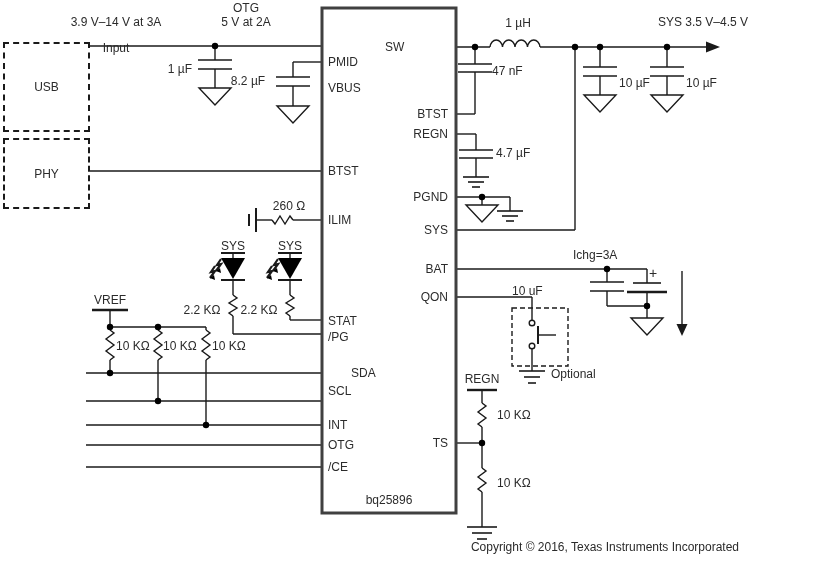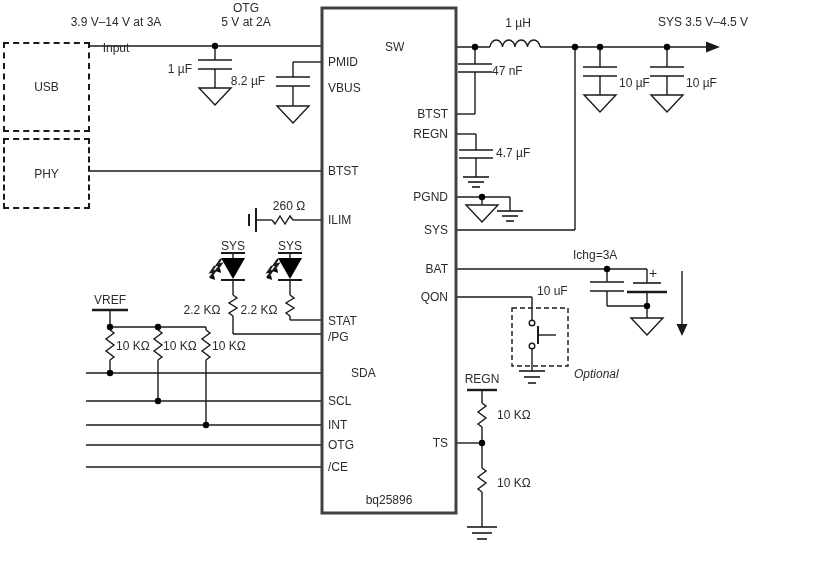--- a/index.html
+++ b/index.html
@@ -316,44 +316,45 @@
   <span class="lbl ctr" style="left:270px;top:239px;width:40px;">SYS</span>
   <span class="lbl rgt" style="left:177px;top:303px;width:50px;">2.2 KΩ</span>
   <span class="lbl rgt" style="left:234px;top:303px;width:50px;">2.2 KΩ</span>
 
   <span class="lbl ctr" style="left:88px;top:293px;width:44px;">VREF</span>
   <span class="lbl" style="left:116px;top:339px;">10 KΩ</span>
   <span class="lbl" style="left:163px;top:339px;">10 KΩ</span>
   <span class="lbl" style="left:212px;top:339px;">10 KΩ</span>
 
   <span class="lbl" style="left:573px;top:248px;">Ichg=3A</span>
-  <span class="lbl" style="left:537px;top:284px;">10 uF</span>
+  <span class="lbl" style="left:512px;top:284px;">10 uF</span>
   <span class="lbl" style="left:649px;top:266px;font-size:14px;">+</span>
-  <span class="lbl" style="left:574px;top:367px;font-style:italic;">Optional</span>
+  <span class="lbl" style="left:551px;top:367px;">Optional</span>
 
   <span class="lbl ctr" style="left:458px;top:372px;width:48px;">REGN</span>
   <span class="lbl" style="left:497px;top:408px;">10 KΩ</span>
   <span class="lbl" style="left:497px;top:476px;">10 KΩ</span>
 
   <span class="pin" style="left:328px;top:54px;margin-top:27px;">VBUS</span>
   <span class="pin" style="left:328px;top:55px;">PMID</span>
   <span class="pin" style="left:328px;top:164px;">BTST</span>
   <span class="pin" style="left:328px;top:213px;">ILIM</span>
   <span class="pin" style="left:328px;top:314px;">STAT</span>
   <span class="pin" style="left:328px;top:330px;">/PG</span>
   <span class="pin" style="left:328px;top:366px;margin-left:23px;">SDA</span>
-  <span class="pin" style="left:328px;top:394px;">SCL</span>
+  <span class="pin" style="left:328px;top:384px;">SCL</span>
   <span class="pin" style="left:328px;top:418px;">INT</span>
   <span class="pin" style="left:328px;top:438px;">OTG</span>
   <span class="pin" style="left:328px;top:460px;">/CE</span>
 
   <span class="pin rgt" style="left:385px;top:40px;width:63px;text-align:left;">SW</span>
   <span class="pin" style="left:385px;top:107px;width:63px;text-align:right;">BTST</span>
   <span class="pin" style="left:385px;top:127px;width:63px;text-align:right;">REGN</span>
   <span class="pin" style="left:385px;top:190px;width:63px;text-align:right;">PGND</span>
   <span class="pin" style="left:385px;top:223px;width:63px;text-align:right;">SYS</span>
   <span class="pin" style="left:385px;top:262px;width:63px;text-align:right;">BAT</span>
   <span class="pin" style="left:385px;top:290px;width:63px;text-align:right;">QON</span>
   <span class="pin" style="left:385px;top:436px;width:63px;text-align:right;">TS</span>
 
   <span class="lbl ctr" style="left:339px;top:493px;width:100px;">bq25896</span>
 
+  <span class="lbl rgt" style="left:400px;top:540px;width:410px;">Copyright © 2016, Texas Instruments Incorporated</span>
 </div>
 
 </body></html>

